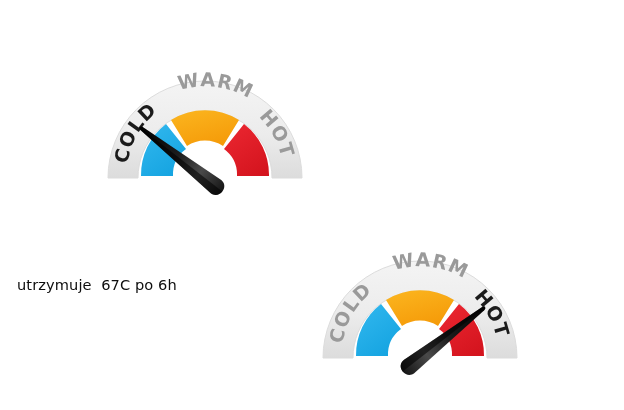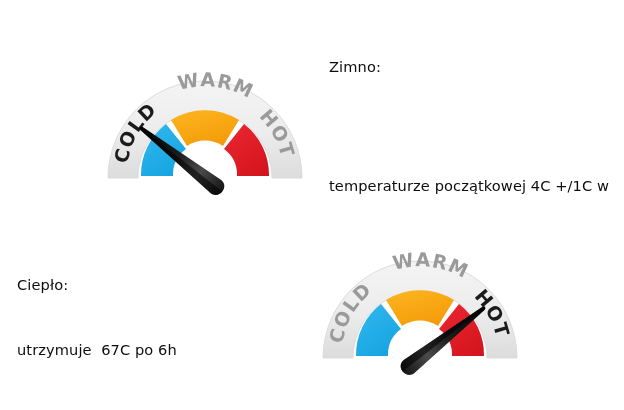--- a/index.html
+++ b/index.html
@@ -226,27 +226,24 @@
                  L 103,48
                  C 103.4,44.6 106.6,44.6 107,48
                  L 113.5,142
                  C 113.5,146.5 110,150 105,150 Z" fill="url(#needleGradB)"></path>
         <path d="M 105,150 C 100,150 96.5,146.5 96.5,142 L 103,48 C 103.2,46 104,45 105,45 Z" fill="#000000" opacity="0.55"></path>
       </g>
     </svg>
   </div>
 
   <div class="textblock" id="cold-text">
-    <span class="line">Zimno:</span>
     <span class="spacer"></span>
-    <span class="line">temperaturze początkowej 4C +/1C w</span>
   </div>
 
   <div class="textblock" id="warm-text">
-    <span class="line">Ciepło:</span>
     <span class="line">utrzymuje  67C po 6h</span>
     
     
     
     
   </div>
 
 </div>
 
 </body></html>

